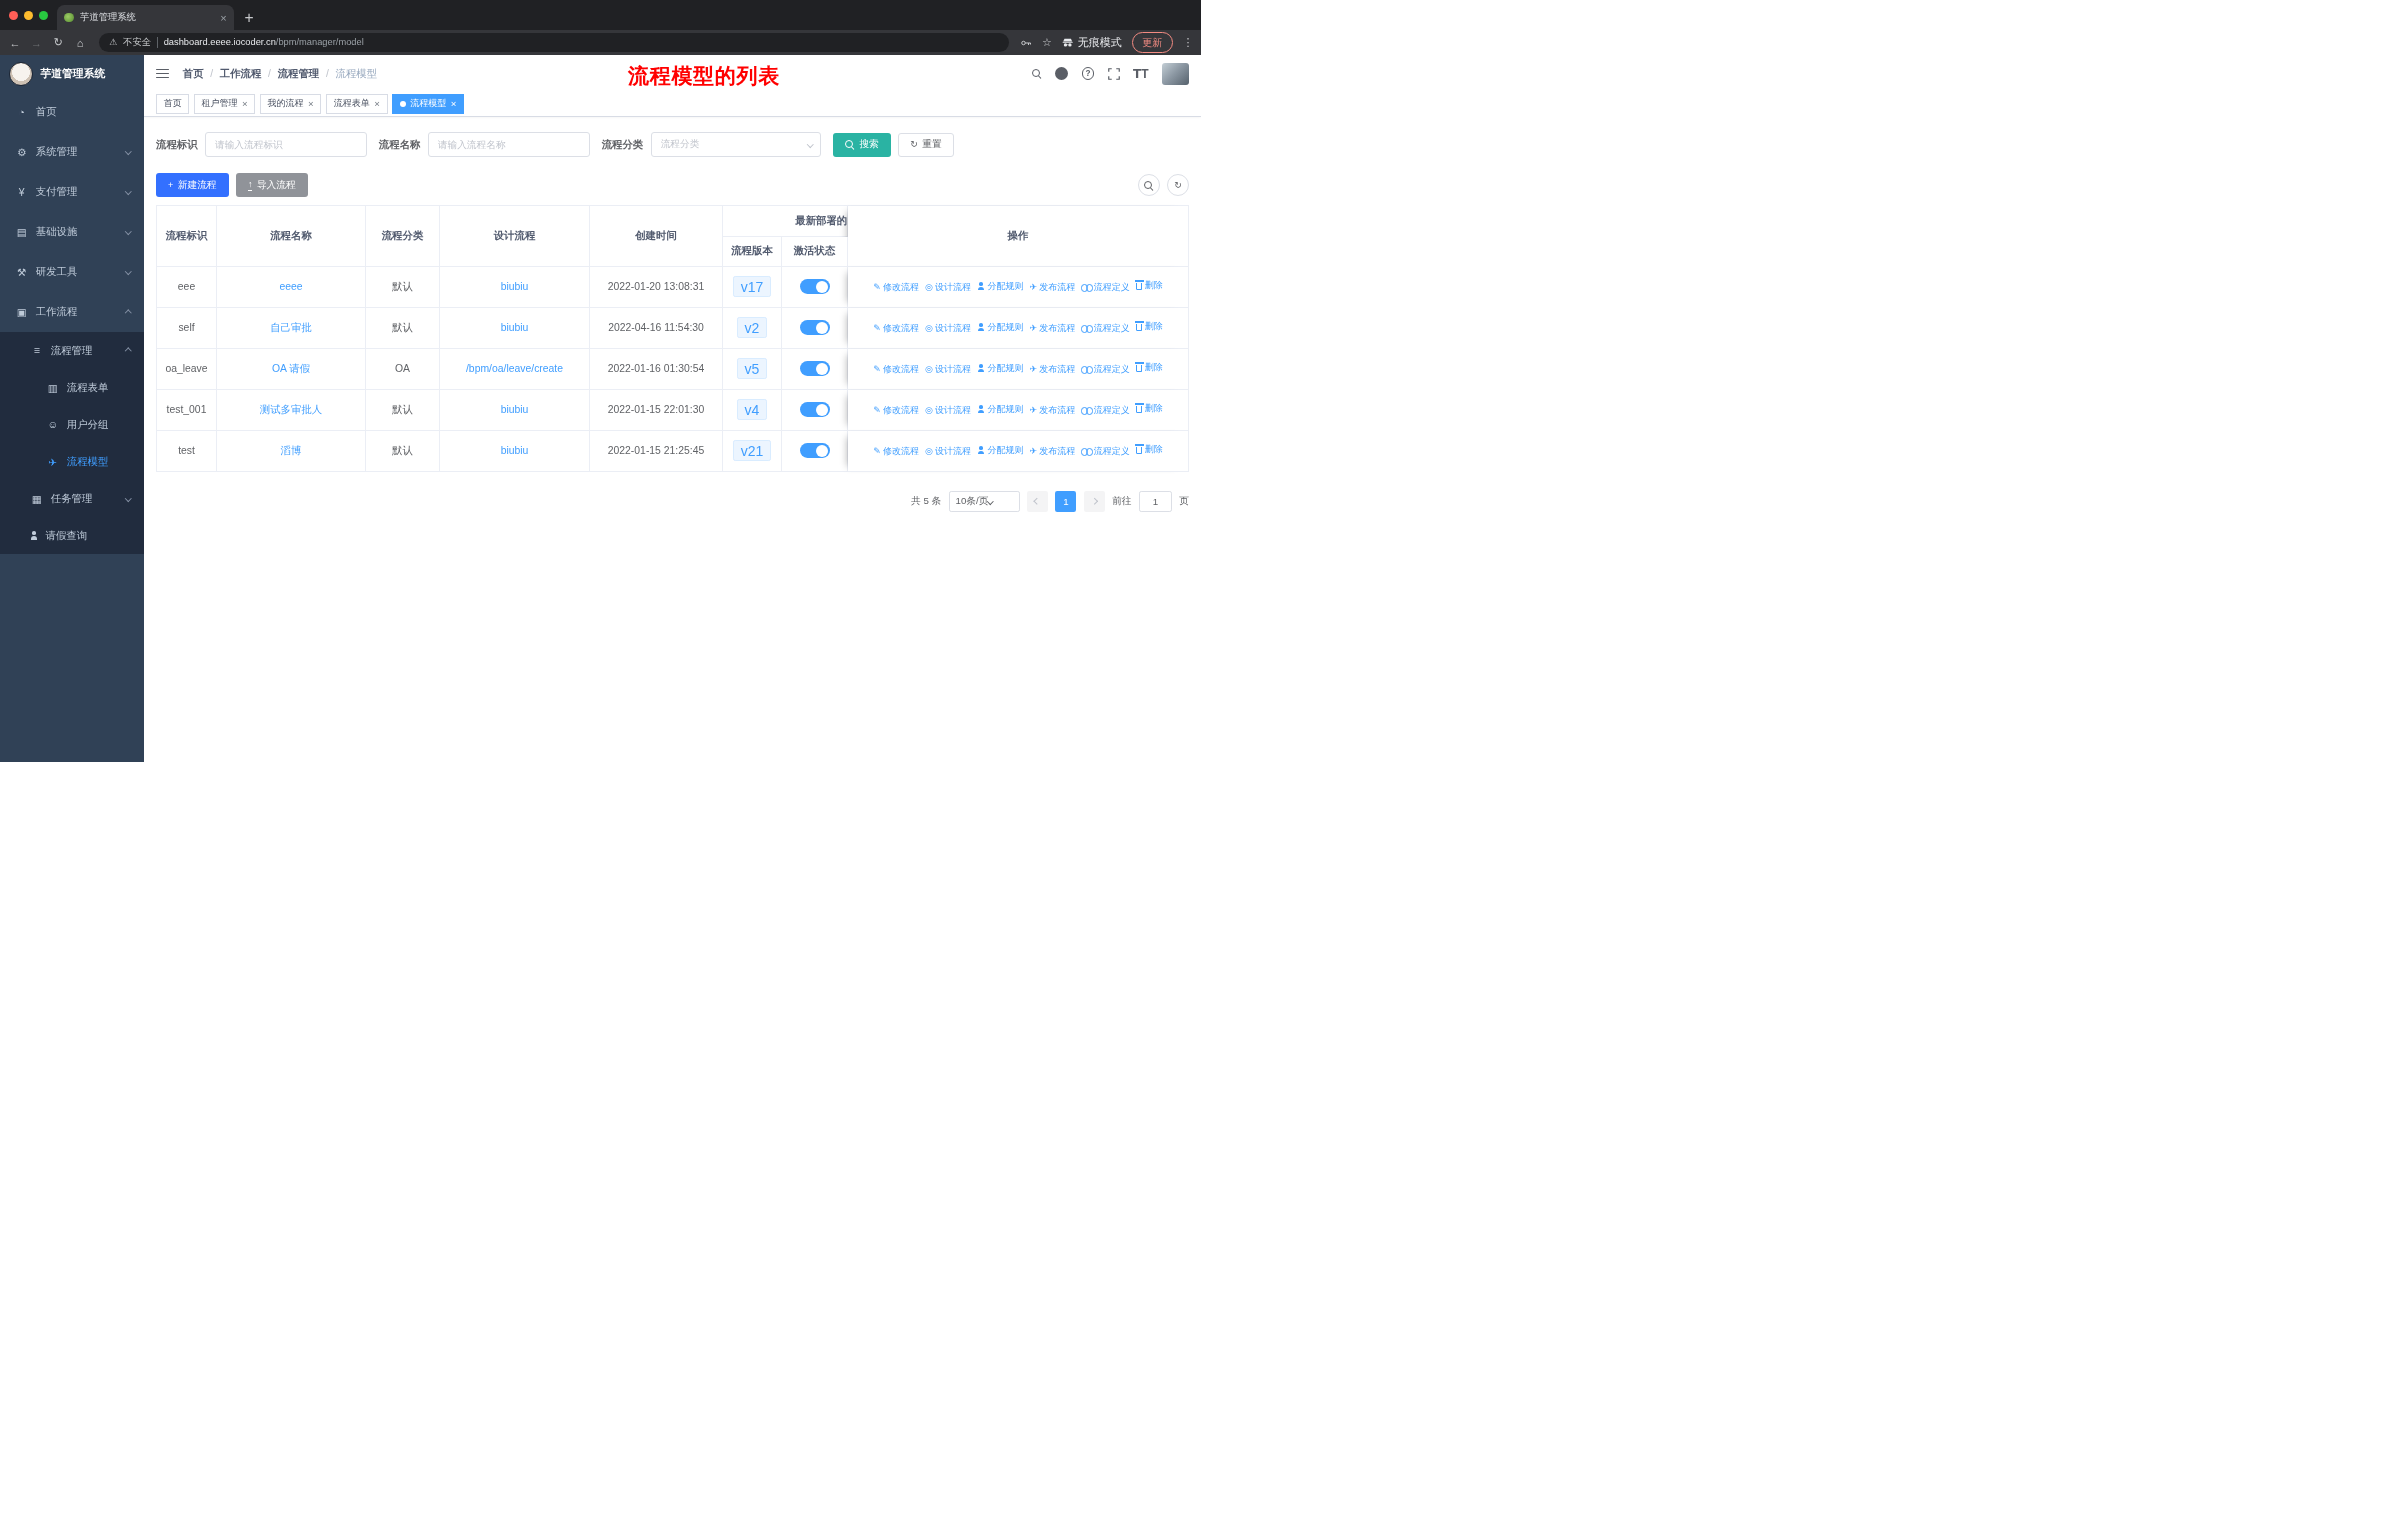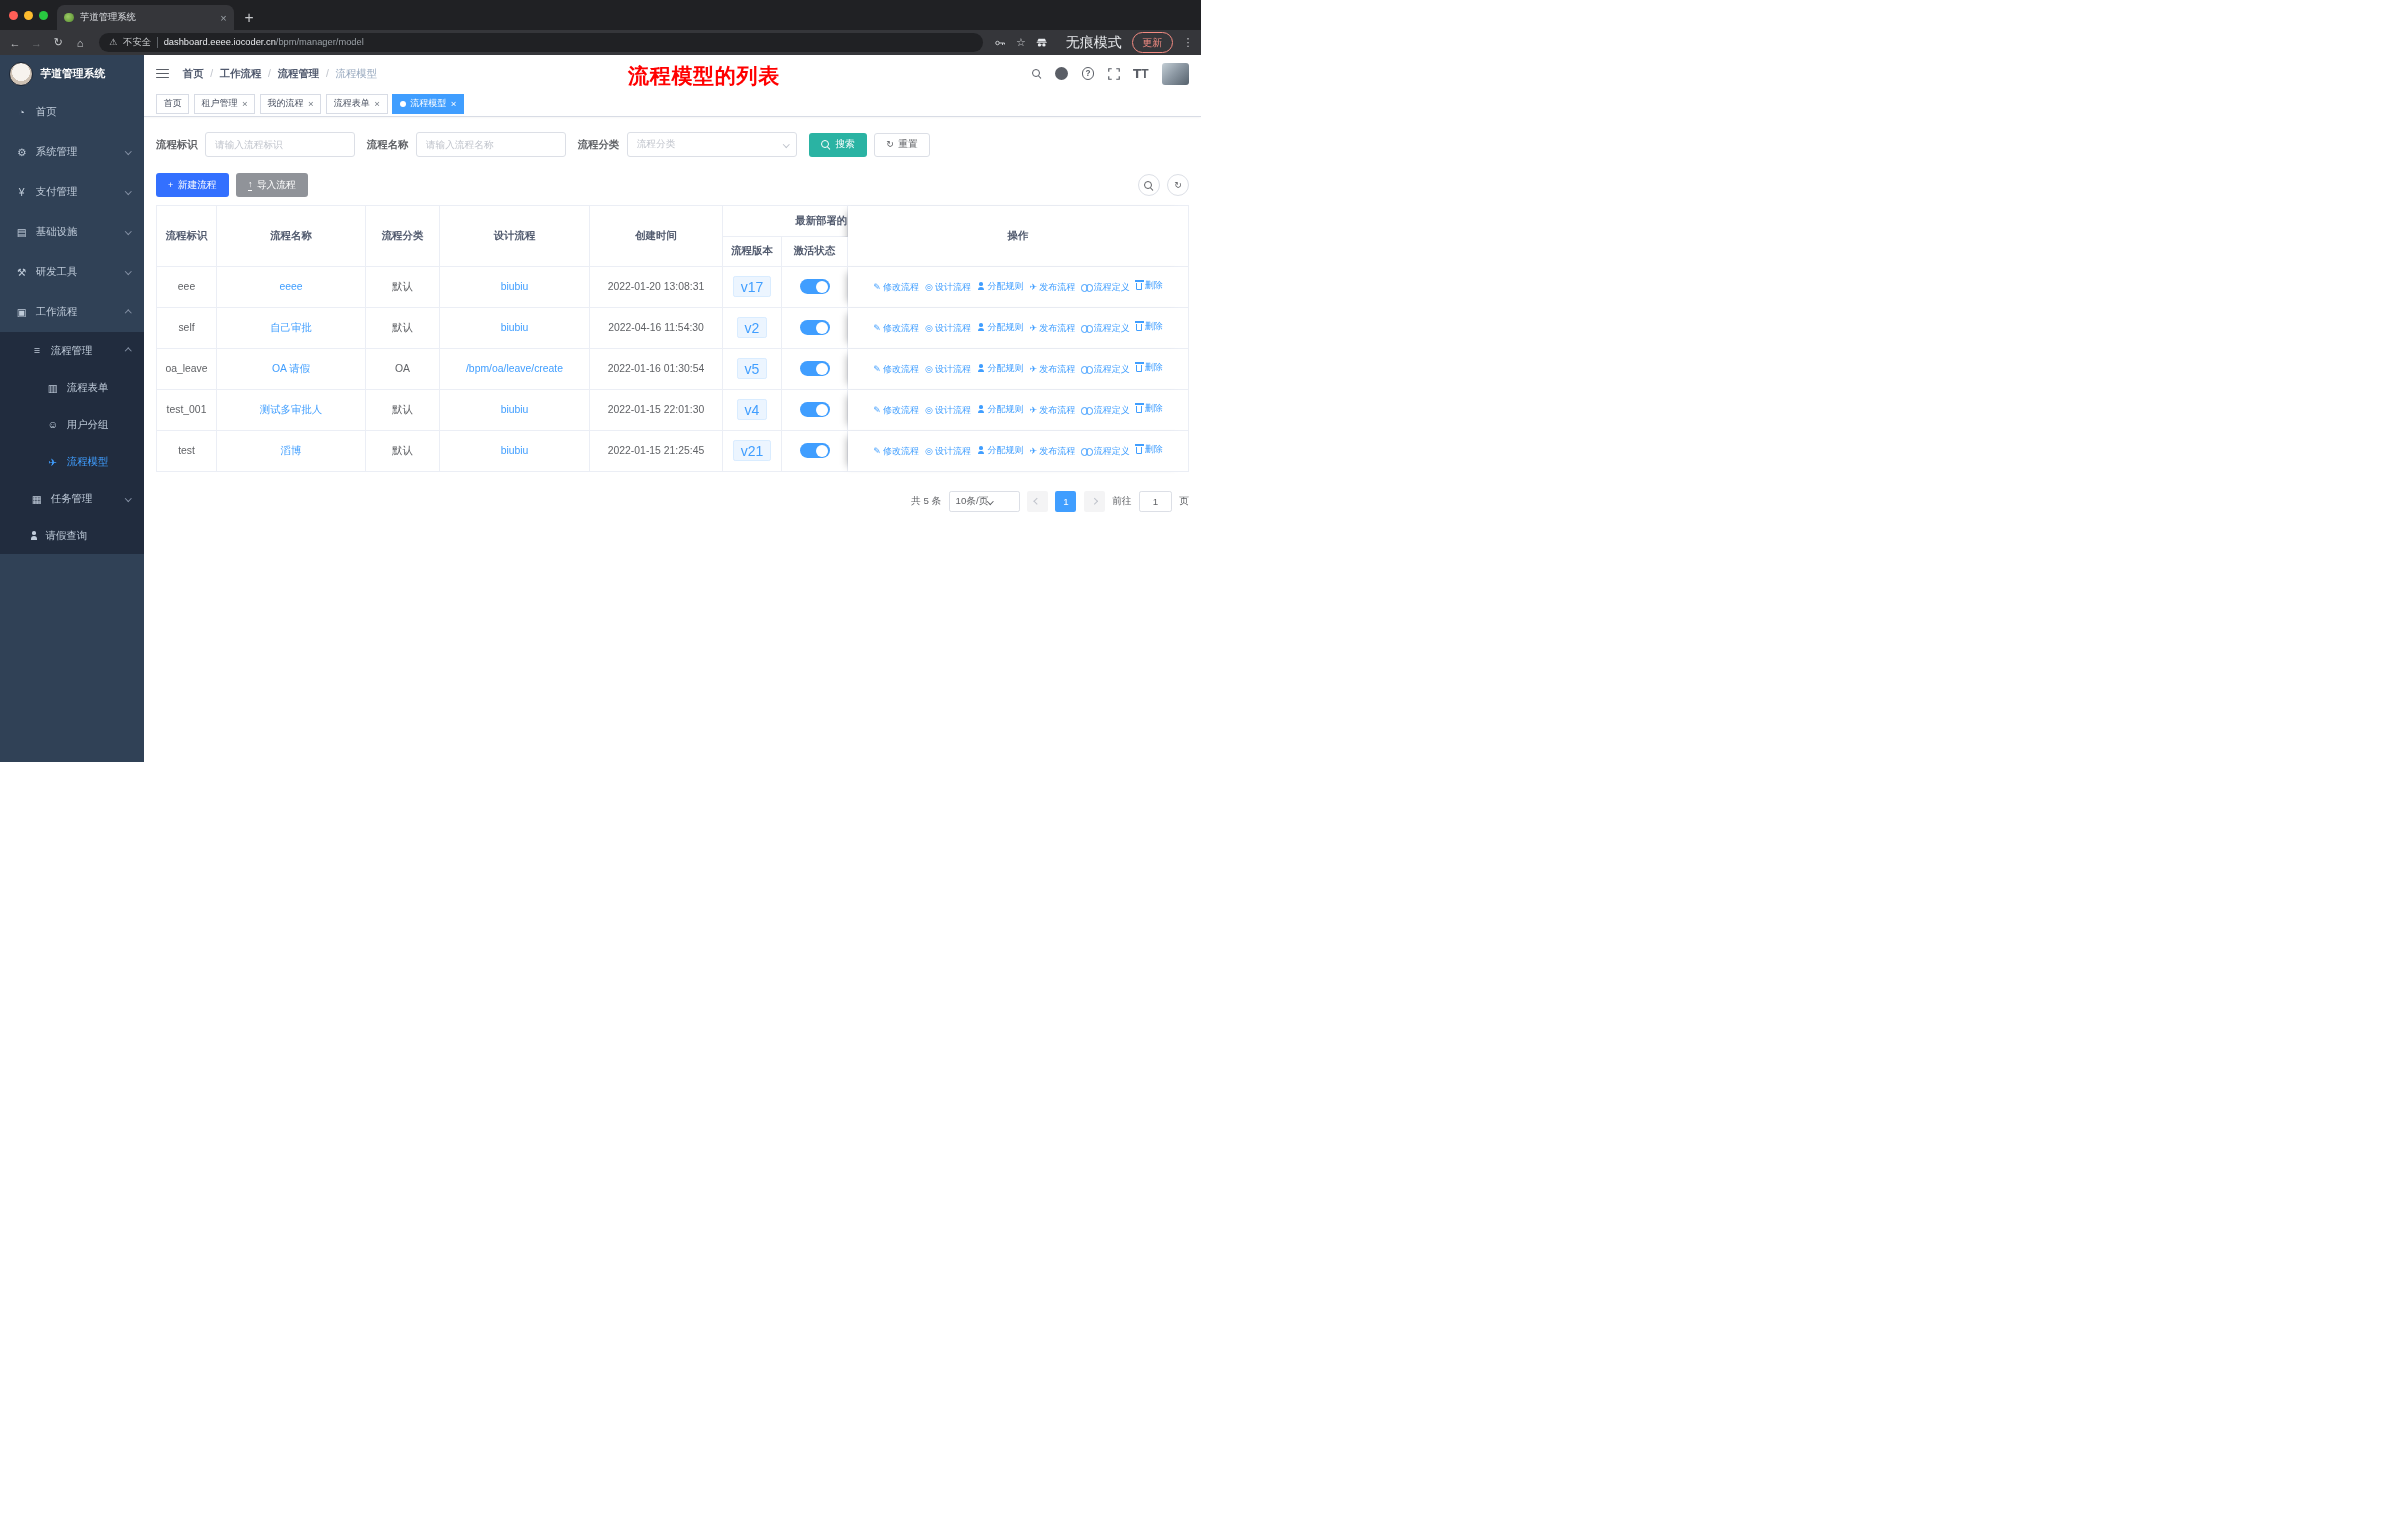--- a/index.html
+++ b/index.html
@@ -19,21 +19,21 @@
   .newtab { color: #c7c9cc; font-size: 15.6px; margin: 0 0 4.5px 10.4px; line-height: 1; }
   .toolbar { height: 25px; background: #35363a; display: flex; align-items: center; padding: 0 7.4px; gap: 6.7px; }
   .nav-ic { color: #c7c9cc; font-size: 11px; width: 15px; text-align: center; }
   .nav-ic.dim { color: #6e7174; }
   .address { flex: 1; height: 19.4px; background: #202124; border-radius: 9.7px; display: flex; align-items: center; gap: 6px; padding: 0 10.4px; font-size: 9.3px; color: #e8eaed; margin: 0 4.5px; }
   .warn { color: #c7c9cc; font-size: 9px; }
   .sec-label { color: #c7c9cc; }
   .sep-v { width: 0.7px; height: 10.4px; background: #5f6368; }
   .url-domain { color: #e8eaed; } .url-path { color: #9aa0a6; }
   .tool-right { display: flex; align-items: center; gap: 9.7px; color: #c7c9cc; }
-  .incog { display: flex; align-items: center; gap: 17px; font-size: 14px; color: #e8eaed; }
+  .incog { display: flex; align-items: center; gap: 3px; font-size: 11px; color: #e8eaed; }
   .update-pill { border: 0.7px solid #f28b82; color: #f28b82; font-size: 10px; padding: 2.2px 9.7px; border-radius: 10.4px; }
   .kebab { color: #c7c9cc; font-size: 11px; }
   .star { font-size: 11px; }
   
   .app { display: flex; height: 707px; }
   .sidebar { width: 144px; background: #304156; color: #bfcbd9; flex-shrink: 0; font-size: 10.4px; }
   .logo-row { height: 37px; display: flex; align-items: center; gap: 7.4px; padding: 0 9px; color: #fff; font-weight: 700; font-size: 10.8px; }
   .logo-avatar { width: 24px; height: 24px; border-radius: 50%; background: radial-gradient(circle at 50% 42%, #f7f3ee 52%, #cfc2b4 53%); border: 0.7px solid #1d2634; flex-shrink: 0; }
   .menu-item { height: 40px; display: flex; align-items: center; gap: 7.4px; padding: 0 13.4px 0 15px; cursor: pointer; }
   .mi { width: 13.4px; text-align: center; font-size: 10.4px; flex-shrink: 0; font-style: normal; }
@@ -64,21 +64,21 @@
   .tag { height: 19.4px; display: inline-flex; align-items: center; gap: 4.5px; border: 0.7px solid #d8dce5; background: #fff; color: #495060; font-size: 9px; padding: 0 6.7px; cursor: pointer; }
   .tag .x { font-size: 9.7px; color: #7a8089; line-height: 1; }
   .tag.active { background: #409eff; border-color: #409eff; color: #fff; }
   .tag.active .x { color: #fff; }
   .tag .dot { width: 6px; height: 6px; border-radius: 50%; background: #fff; }
   
   .content { padding: 15px 12px 0; flex: 1; }
   .filter-row { display: flex; align-items: center; gap: 7.4px; }
   .f-label { font-size: 10.4px; font-weight: 700; color: #606266; margin-left: 4.5px; }
   .f-label.first { margin-left: 0; }
-  .f-input { width: 150px; height: 25px; border: 0.7px solid #dcdfe6; border-radius: 3px; padding: 0 9px; font-size: 9.7px; color: #606266; background: #fff; outline: none; }
+  .f-input { width: 162px; height: 25px; border: 0.7px solid #dcdfe6; border-radius: 3px; padding: 0 9px; font-size: 9.7px; color: #606266; background: #fff; outline: none; }
   .f-input::placeholder { color: #c0c4cc; }
   .f-select { width: 170px; height: 25px; border: 0.7px solid #dcdfe6; border-radius: 3px; display: flex; align-items: center; justify-content: space-between; padding: 0 7.4px 0 9px; color: #c0c4cc; font-size: 9.7px; background: #fff; cursor: pointer; }
   .btn { height: 24px; border-radius: 3px; font-size: 9.7px; display: inline-flex; align-items: center; gap: 4.5px; padding: 0 11px; border: 0.7px solid transparent; background: #fff; cursor: pointer; font-family: inherit; }
   .btn-search { background: #2ab3a3; color: #fff; margin-left: 4.5px; }
   .btn-reset { border-color: #dcdfe6; color: #606266; }
   .btn-primary { background: #3370ff; color: #fff; }
   .btn-info { background: #909399; color: #fff; }
   .actions-row { margin-top: 16.4px; display: flex; align-items: center; gap: 7.4px; }
   .row-right { margin-left: auto; display: flex; gap: 7.4px; }
   .circle-btn { width: 22px; height: 22px; border: 0.7px solid #dcdfe6; border-radius: 50%; display: inline-flex; align-items: center; justify-content: center; color: #606266; background: #fff; cursor: pointer; font-size: 9.7px; }

